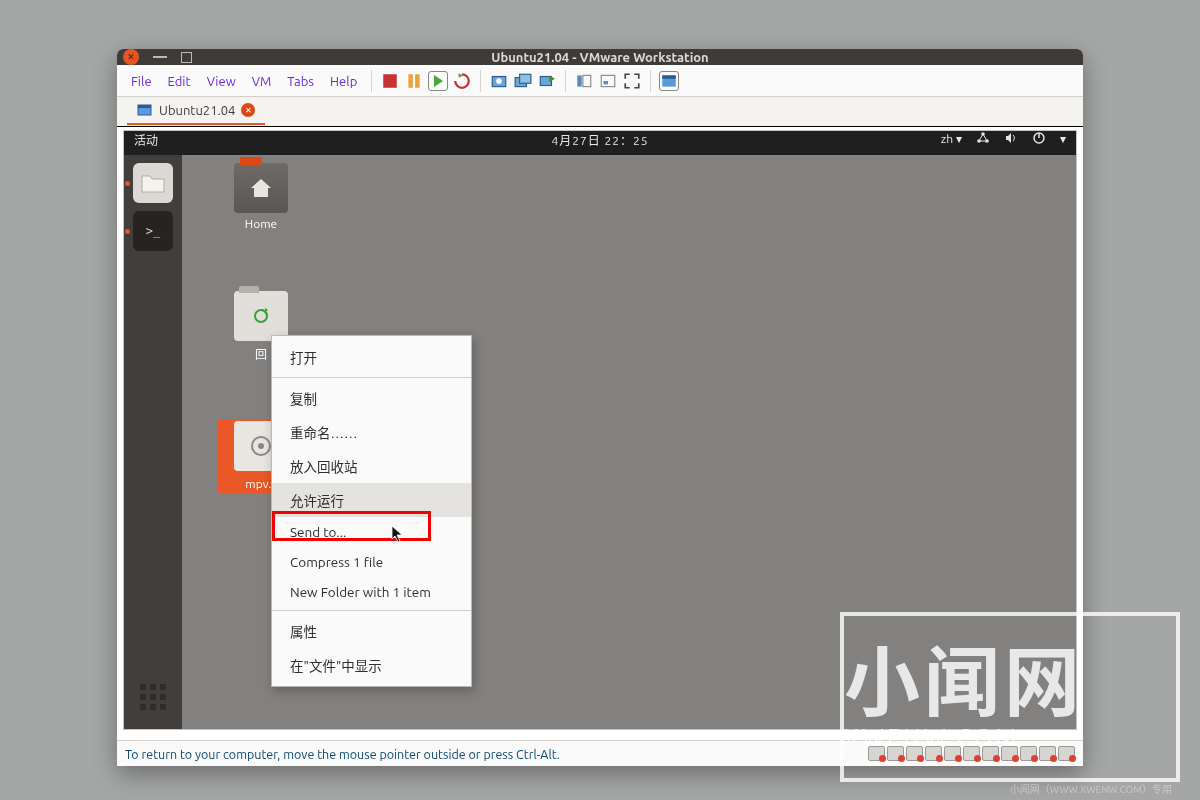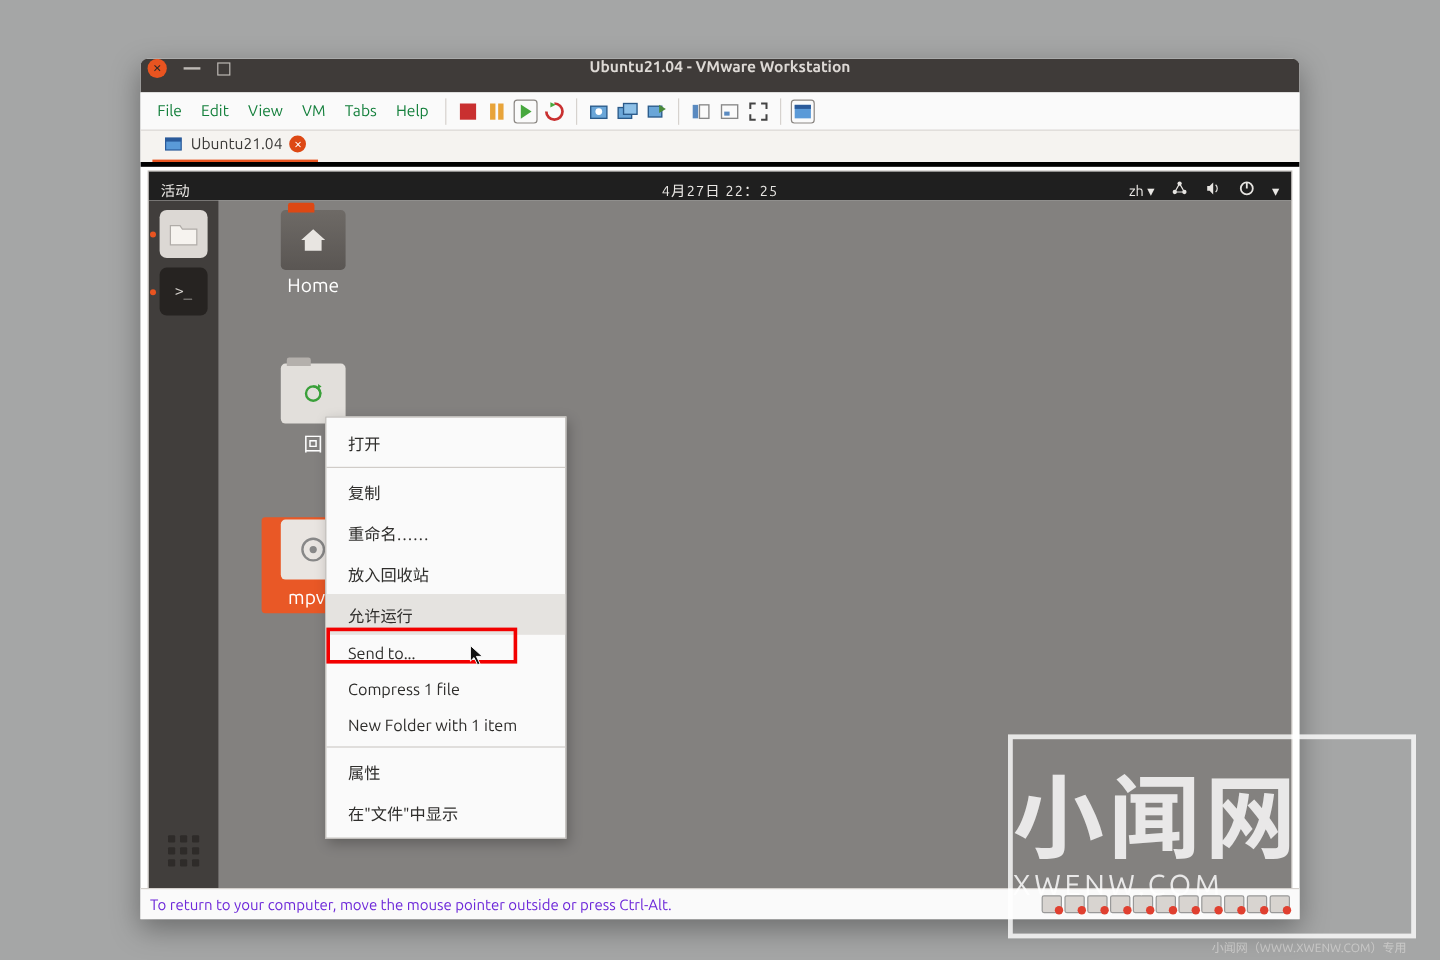--- a/index.html
+++ b/index.html
@@ -1,69 +1,69 @@
 <!DOCTYPE html>
 <html><head>
 <meta charset="utf-8">
 <style>
 * { margin: 0; padding: 0; box-sizing: border-box; font-family: "Ubuntu", "Noto Sans CJK SC", sans-serif; }
 body { background: #a5a6a6; width: 1200px; height: 800px; position: relative; overflow: hidden; }
 
 .window { position: absolute; left: 117px; top: 49px; width: 966px; height: 717px; background: #fff; box-shadow: 0 8px 24px rgba(0,0,0,0.35); border-radius: 6px 6px 0 0; overflow: hidden; }
 
-.titlebar { height: 28px; background: #3f3b39; display: flex; align-items: flex-start; padding: 0 6px; color: #dcdad6; font-size: 13px; }
+.titlebar { height: 16px; background: #3f3b39; display: flex; align-items: center; padding: 0 6px; color: #dcdad6; font-size: 13px; }
 .tb-controls { display: flex; gap: 14px; align-items: center; }
 .tb-close { width: 16px; height: 16px; border-radius: 50%; background: #e95420; display: flex; align-items: center; justify-content: center; }
 .tb-close::before { content: "✕"; color: #2c2926; font-size: 9px; }
 .tb-min { width: 14px; height: 2px; background: #bdb9b5; }
 .tb-max { width: 11px; height: 11px; border: 1.5px solid #bdb9b5; }
 .tb-title { position: absolute; left: 50%; transform: translateX(-50%); font-size: 13px; font-weight: bold; color: #ddd9d5; }
 
 .menubar { height: 32px; background: #fafafa; border-bottom: 1px solid #d4d0cc; display: flex; align-items: center; padding: 0 8px; gap: 4px; }
-.menubar span { font-size: 13px; color: #15803d; padding: 0 6px; cursor: pointer; }
+.menubar span { font-size: 13px; color: #6d28d9; padding: 0 6px; cursor: pointer; }
 .sep { width: 1px; height: 22px; background: #d6d2ce; margin: 0 4px; }
 .tb-btn { width: 20px; height: 20px; display: flex; align-items: center; justify-content: center; }
 
-.tabbar { height: 30px; background: #f5f3f0; display: flex; align-items: flex-end; padding-left: 10px; border-bottom: 4px solid #000000; }
+.tabbar { height: 30px; background: #f5f3f0; display: flex; padding-left: 10px; border-bottom: 1px solid #000000; }
 .tab { height: 28px; display: flex; align-items: center; gap: 6px; padding: 0 10px; font-size: 13px; color: #3b3a38; border-bottom: 2px solid #e95420; }
 .tab-close { width: 14px; height: 14px; border-radius: 50%; background: #dd4814; display:flex; align-items:center; justify-content:center; }
 .tab-close::before { content: "✕"; color: #fff; font-size: 8px; }
 
 .guest { position: relative; height: 600px; background: #fff; margin: 3px 6px 0; border: 1px solid #c6c2be; }
-.gnome-top { height: 24px; background: #1f1f1f; color: #e9e7e4; font-size: 12px; display: flex; align-items: flex-end; justify-content: space-between; padding: 0 10px; }
+.gnome-top { height: 24px; background: #1f1f1f; color: #e9e7e4; font-size: 12px; display: flex; align-items: flex-start; justify-content: space-between; padding: 0 10px; }
 .gnome-center { position: absolute; left: 50%; transform: translateX(-50%); letter-spacing: 1px; }
 .gnome-right { display: flex; gap: 14px; align-items: center; }
 
 .desktop { position: absolute; top: 24px; left: 0; right: 0; bottom: 0; background: #83817f; overflow: hidden; }
 .dock { position: absolute; left: 0; top: 0; bottom: 0; width: 58px; background: rgba(60,56,54,0.92); display: flex; flex-direction: column; align-items: center; padding-top: 8px; gap: 8px; }
 .dock-icon { width: 40px; height: 40px; border-radius: 6px; display: flex; align-items: center; justify-content: center; position: relative; }
 .dock-files { background: #dcd8d4; }
 .dock-term { background: #262321; }
 .dock-dot { position: absolute; left: -8px; top: 18px; width: 5px; height: 5px; border-radius: 50%; background: #e95420; }
 .dock-grid { margin-top: auto; margin-bottom: 12px; width: 40px; height: 40px; display: grid; grid-template: repeat(3,6px)/repeat(3,6px); gap: 4px; align-content: center; justify-content: center; }
 .dock-grid span { background: #2e2b29; border-radius: 1px; }
 
-.dicon { position: absolute; width: 62px; text-align: center; font-size: 16px; color: #fff; }
+.dicon { position: absolute; width: 62px; text-align: center; font-size: 12px; color: #fff; }
 .dicon .ic { width: 54px; height: 50px; margin: 0 auto 4px; border-radius: 4px; display:flex; align-items:center; justify-content:center; }
 .home-ic { background: linear-gradient(#6e6a66,#5a5653); position: relative; }
 .home-ic::before { content:""; position:absolute; top:-6px; left:6px; width:22px; height:8px; background:#dd4814; border-radius:2px 2px 0 0; }
 .trash-ic { background: #e2dfdb; position: relative; }
 .trash-ic::before { content:""; position:absolute; top:-5px; left:5px; width:20px; height:7px; background:#b4b0ac; border-radius:2px 2px 0 0; }
 .sel-ic { background: #e9e5e1; display:flex; align-items:center; justify-content:center; }
 .sel-wrap { background:#e95826; padding: 2px; border-radius:3px; }
 
 .ctxmenu { position: absolute; left: 147px; top: 180px; width: 201px; background: #fafafa; border: 1px solid #bcb8b4; box-shadow: 2px 4px 10px rgba(0,0,0,0.25); padding: 4px 0; }
 .ctxmenu .mi { padding: 7px 18px; font-size: 13.5px; color: #2f2e2c; cursor: pointer; }
 .ctxmenu .mi.hover { background: #e5e3e0; }
 .ctxmenu hr { border: none; border-top: 1px solid #d0ccc8; margin: 3px 0; }
 .hl-box { position: absolute; border: 3px solid #f20000; pointer-events: none; }
 .cursor { position: absolute; width: 0; height: 0; }
 .cursor svg { width: 14px; height: 18px; }
 
-.statusbar { position: absolute; bottom: 0; left: 0; right: 0; height: 26px; background: #fafafa; border-top: 1px solid #d4d0cc; display: flex; align-items: center; padding: 0 8px; font-size: 12.5px; color: #6d28d9; }
+.statusbar { position: absolute; bottom: 0; left: 0; right: 0; height: 26px; background: #fafafa; border-top: 1px solid #d4d0cc; display: flex; align-items: center; padding: 0 8px; font-size: 12.5px; color: #0c4a6e; }
 .tray-icons { margin-left: auto; display: flex; gap: 2px; }
 .tray-icons span { width: 17px; height: 15px; background: #d8d4d0; border: 1px solid #999; border-radius: 2px; position: relative; }
 .tray-icons span::after { content:""; position:absolute; right:-2px; bottom:-2px; width:7px; height:7px; background:#e04030; border-radius:50%; }
 
 .watermark { position: absolute; right: 20px; bottom: 18px; width: 340px; height: 170px; border: 4px solid rgba(255,255,255,0.8); display: flex; flex-direction: column; justify-content: center; color: rgba(255,255,255,0.82); }
 .watermark .big { font-size: 76px; font-weight: 600; letter-spacing: 4px; line-height: 1; }
 .watermark .url { font-size: 24px; letter-spacing: 3px; margin-top: 4px; }
 .wm-small { position: absolute; right: 28px; bottom: 4px; font-size: 10px; color: rgba(230,228,225,0.55); }
 
 .ic-svg { width: 18px; height: 18px; }

